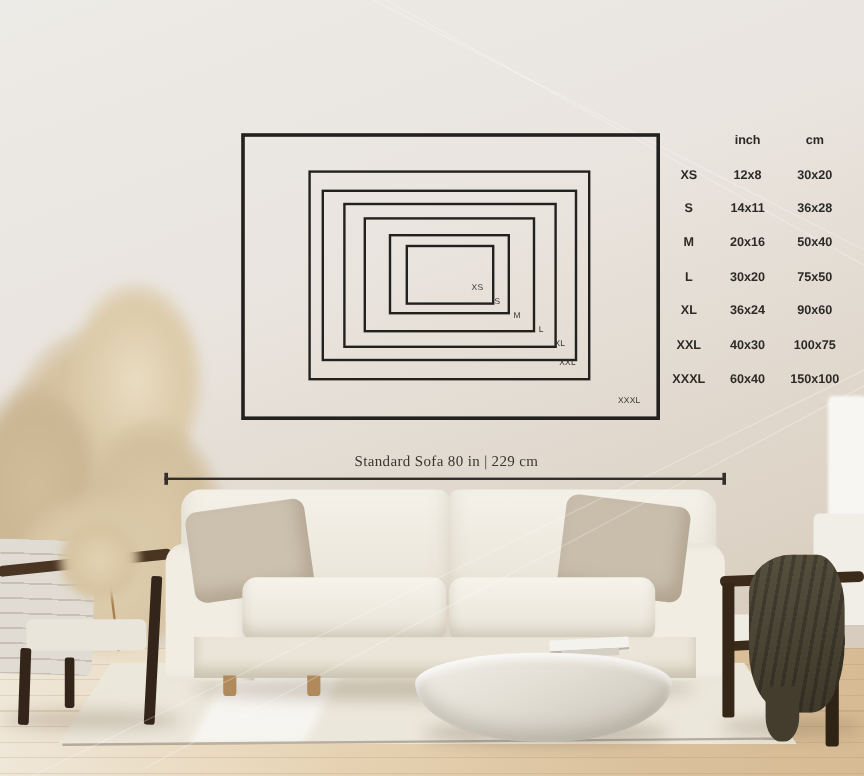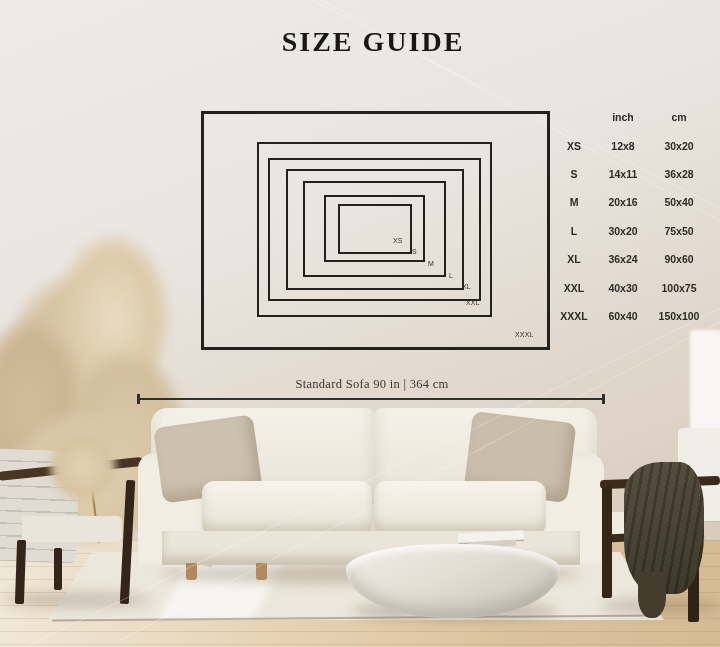--- a/index.html
+++ b/index.html
@@ -173,21 +173,20 @@
     <div class="book1"></div>
     <div class="book2"></div>
     <div class="bowl"></div>
   </div>
 
   <div class="abs wm" style="left:-120px;top:60px;transform:rotate(27deg);"></div>
   <div class="abs wm" style="left:-80px;top:430px;transform:rotate(-26deg);"></div>
   <div class="abs wm" style="left:120px;top:640px;transform:rotate(-28deg);transform-origin:left;"></div>
   <div class="abs wm" style="left:250px;top:-40px;transform:rotate(29deg);transform-origin:left;"></div>
 
-  <h1 class="abs title">SIZE GUIDE</h1>
 
   <div>
     <div class="rect" style="left:201px;top:111px;width:343px;height:233px;border-width:3px;"></div>
     <div class="rect" style="left:257px;top:142px;width:231px;height:171px;border-width:2px;"></div>
     <div class="rect" style="left:268px;top:158px;width:209px;height:139px;border-width:2px;"></div>
     <div class="rect" style="left:286px;top:169px;width:174px;height:117px;border-width:2px;"></div>
     <div class="rect" style="left:303px;top:181px;width:139px;height:92px;border-width:2px;"></div>
     <div class="rect" style="left:324px;top:195px;width:97px;height:63px;border-width:2px;"></div>
     <div class="rect" style="left:338px;top:204px;width:70px;height:46px;border-width:2px;"></div>
     <span class="rlabel" style="left:393px;top:237px;">XS</span>
@@ -226,16 +225,16 @@
 
     <span>XXL</span>
     <span>40x30</span>
     <span>100x75</span>
 
     <span>XXXL</span>
     <span>60x40</span>
     <span>150x100</span>
   </div>
 
-  <div class="abs dim-label">Standard Sofa 90 in | 364 cm</div>
+  <div class="abs dim-label">Standard Sofa 80 in | 229 cm</div>
   <div class="abs dim-line"></div>
 
 </div>
 
 </body></html>

